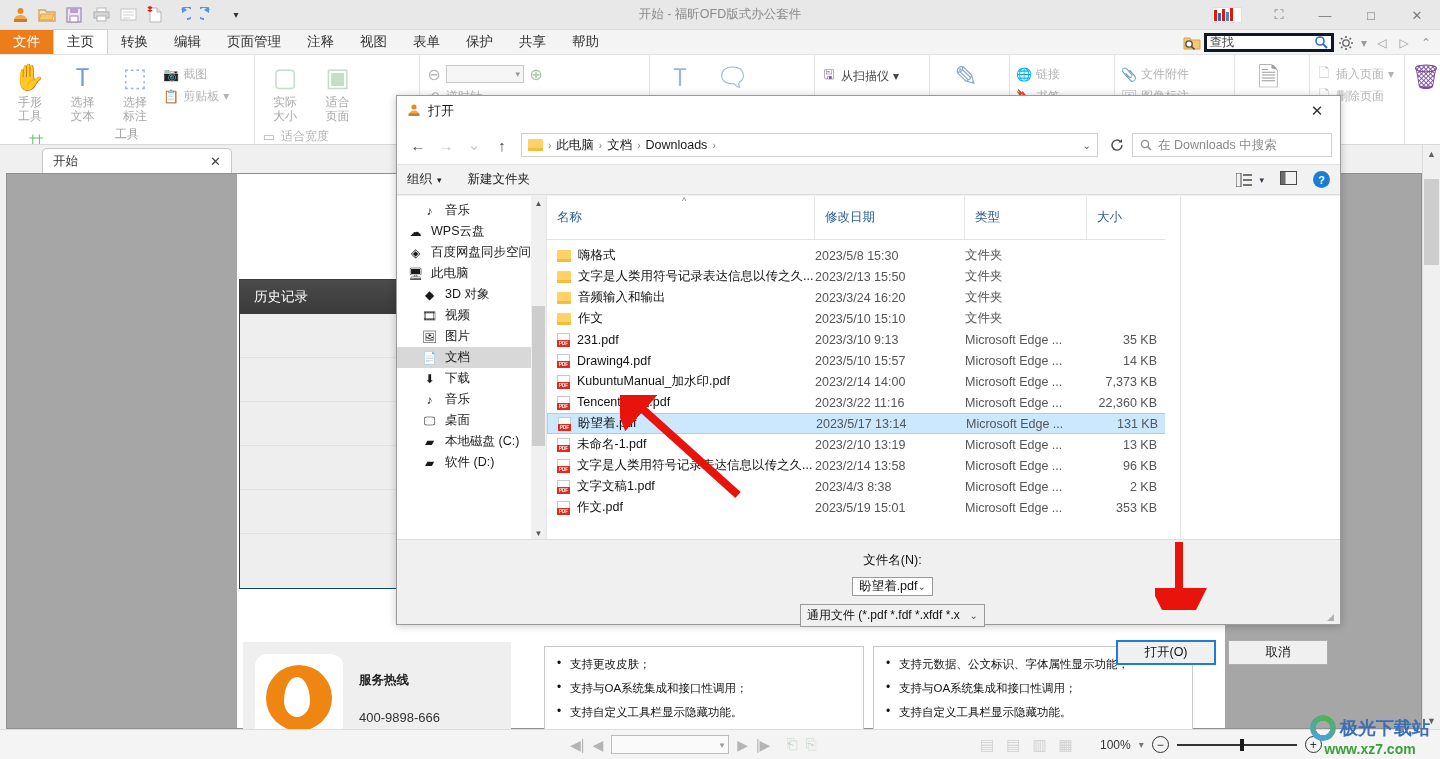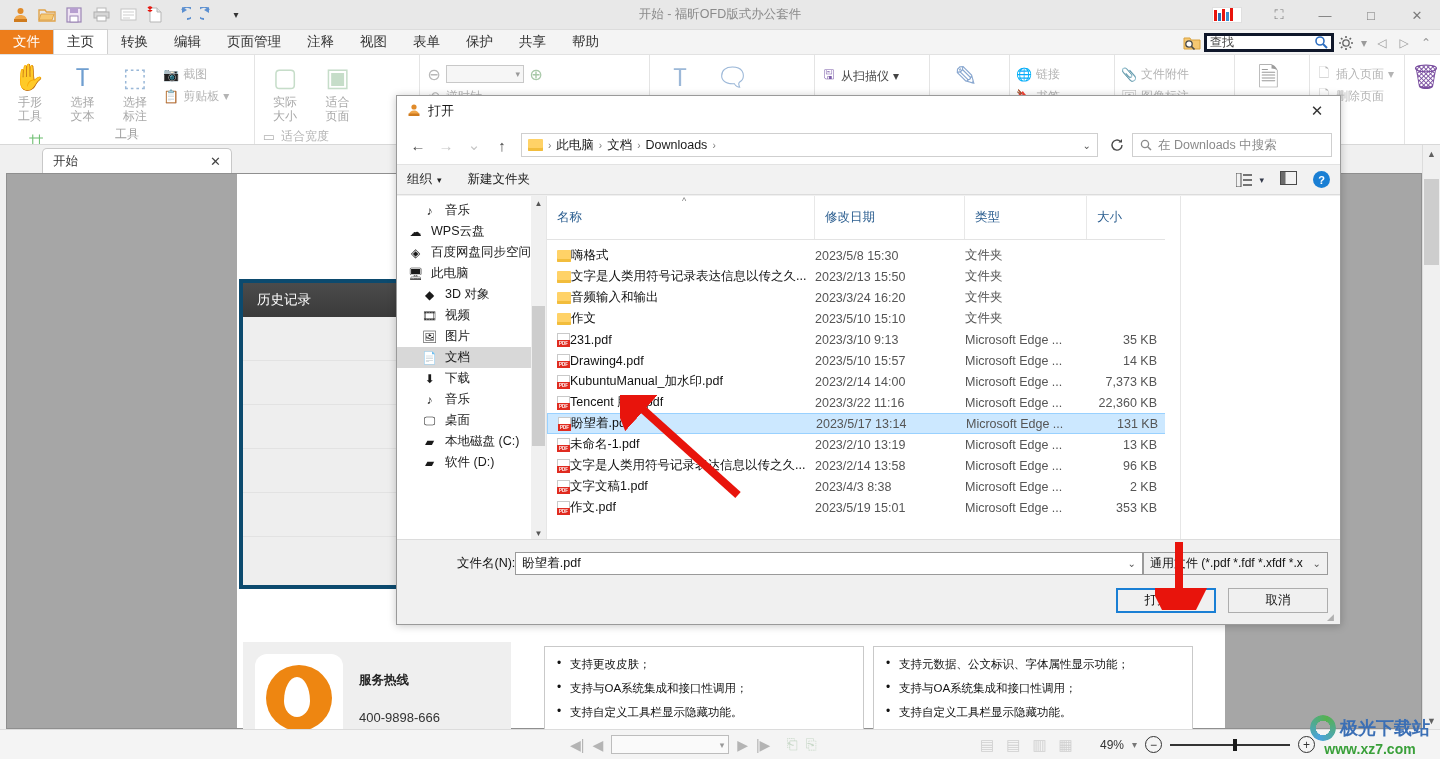--- a/index.html
+++ b/index.html
@@ -123,21 +123,21 @@
   .canvas {
     position: absolute; left: 6px; top: 28px; right: 18px; bottom: 0;
     background: #a6a6a6; border: 1px solid #8f8f8f;
   }
   .page-white {
     position: absolute; left: 230px; top: 0; width: 988px; bottom: 0;
     background: #fff;
   }
   .hist-panel {
     position: absolute; left: 232px; top: 105px; width: 280px; height: 310px;
-    background: #eeeeee; border: 4px solid #0c4a6e;
+    background: #eeeeee; border: 1px solid #0c4a6e;
   }
   .hist-head {
     height: 34px; background: linear-gradient(#4b4b4b,#3a3a3a);
     color: #fff; display: flex; align-items: center; padding: 0 14px;
     font-size: 13.5px;
   }
   .hist-row {
     height: 44px; display: flex; align-items: center; gap: 8px;
     padding: 0 14px; font-size: 13px; color: #333;
     border-bottom: 1px solid #e2e2e2;
@@ -329,21 +329,21 @@
     padding-left: 10px; border-right: 1px solid #e8e8e8;
   }
   .fp-sortmark {
     position: absolute; left: 135px; top: 0px; font-size: 9px; color: #7a7a7a;
   }
   .frow {
     height: 21px; display: flex; align-items: center; font-size: 12.5px;
   }
   .frow.sel { background: #cce8ff; border: 1px solid #99d1ff; }
   .fc-name {
-    display: flex; align-items: center; gap: 0; padding-left: 10px;
+    display: flex; align-items: center; gap: 7px; padding-left: 10px;
     color: #111; overflow: hidden; white-space: nowrap;
   }
   .fc-date { color: #555; }
   .fc-type { color: #555; }
   .fc-size { color: #555; text-align: right; padding-right: 10px; }
   .ic-folder {
     width: 14px; height: 12px; background: #ffd267; border-radius: 1px;
     box-shadow: inset 0 -3px 0 #f2bd3c; flex: none;
   }
   .ic-pdf {
@@ -359,21 +359,21 @@
     position: absolute; right: 0; top: 0; bottom: 0; width: 15px; background: #fff;
   }
   .preview-pane {
     width: 160px; border-left: 1px solid #e6e6e6; background: #fff;
   }
   .dlg-foot {
     position: absolute; left: 0; right: 0; bottom: 0; height: 85px;
     background: #f0f0f0; border-top: 1px solid #dcdcdc;
   }
   .fname-row {
-    display: flex; align-items: center; padding: 12px 12px 0 60px; 
+    display: flex; align-items: center; padding: 12px 12px 0 60px; gap: 8px; flex-direction: column;
   }
   .fname-lbl { font-size: 12.5px; color: #111; }
   .fname-input {
     flex: 1; height: 23px; border: 1px solid #9a9a9a; background: #fff;
     display: flex; align-items: center; padding: 0 6px;
     font-size: 12.5px; color: #111;
   }
   .fname-input .caret { margin-left: auto; color: #555; font-size: 10px; }
   .filter-sel {
     width: 185px; height: 23px; border: 1px solid #9a9a9a; background: #f0f0f0;
@@ -752,21 +752,21 @@
     </div>
 
     <div class="sb-views">
       <span>▤</span>
       <span>▤</span>
       <span>▥</span>
       <span>▦</span>
     </div>
 
     <div class="zoom-wrap">
-      <span class="zoom-pct">49%</span>
+      <span class="zoom-pct">100%</span>
       <span style="font-size:10px;color:#777">▾</span>
       <span class="circ-btn">−</span>
       <span class="zoom-slider">
           <span class="knob"></span>
         </span>
       <span class="circ-btn">+</span>
     </div>
 
     <div class="watermark">
       <div class="wm-top">

